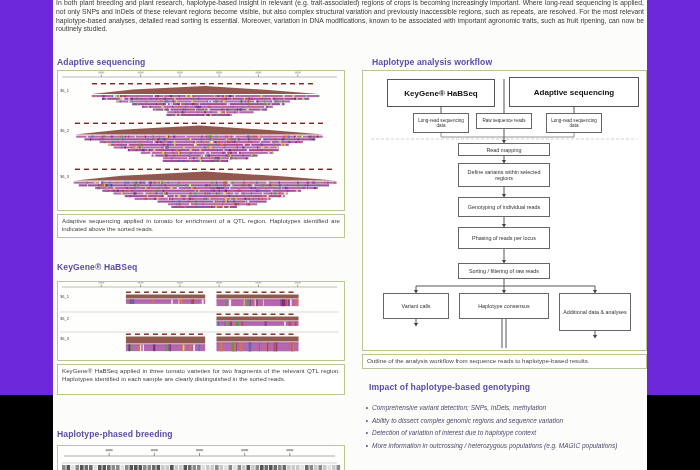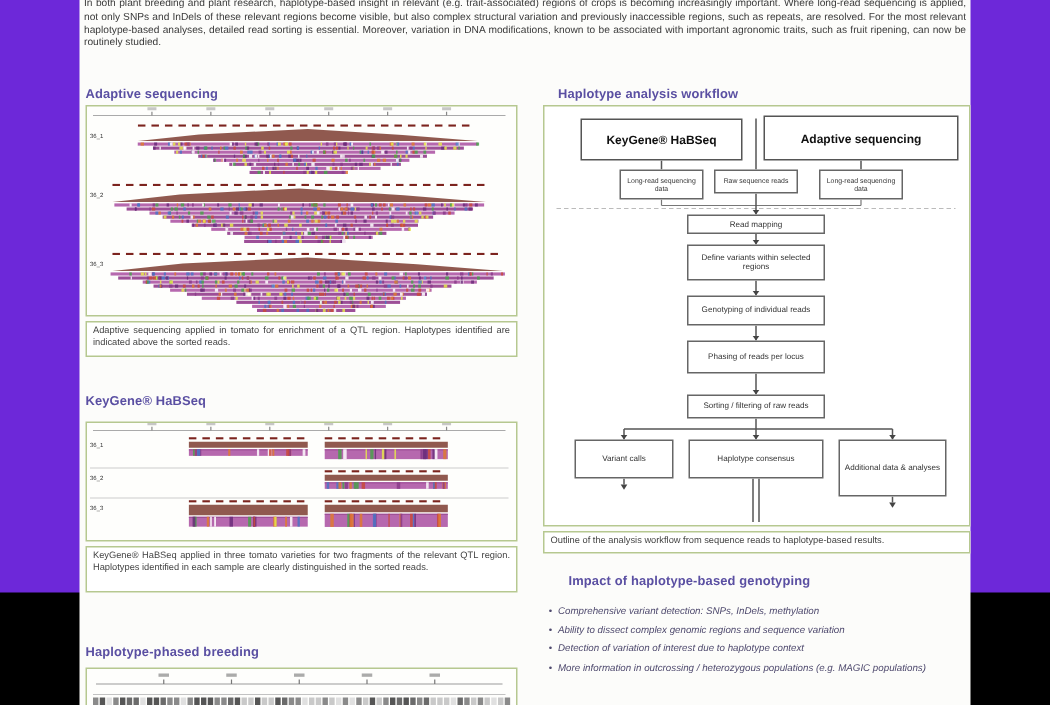--- a/index.html
+++ b/index.html
@@ -1325,21 +1325,21 @@
         <div class="nodebox step" style="left:95px;top:126px;width:92px;height:20px;">Genotyping of individual reads</div>
         <div class="nodebox step" style="left:95px;top:156px;width:92px;height:22px;">Phasing of reads per locus</div>
         <div class="nodebox step" style="left:95px;top:192px;width:92px;height:16px;">Sorting / filtering of raw reads</div>
         <div class="nodebox out" style="left:20px;top:222px;width:66px;height:26px;">Variant calls</div>
         <div class="nodebox out" style="left:96px;top:222px;width:90px;height:26px;">Haplotype consensus</div>
         <div class="nodebox out" style="left:196px;top:222px;width:72px;height:38px;">Additional data &amp; analyses</div>
       </div>
     </div>
     <div class="caption" style="left:309px;top:354px;width:285px;height:15px;">Outline of the analysis workflow from sequence reads to haplotype-based results.</div>
 
-    <div class="sec-title" style="left:326px;top:382px;">Impact of haplotype-based genotyping</div>
+    <div class="sec-title" style="left:316px;top:382px;">Impact of haplotype-based genotyping</div>
     <div class="bullets" id="bullets" style="left:309px;top:404px;width:285px;">
         <div class="bullet">
           <span class="dot">•</span>
           <span class="txt">Comprehensive variant detection: SNPs, InDels, methylation</span>
         </div>
         <div class="bullet">
           <span class="dot">•</span>
           <span class="txt">Ability to dissect complex genomic regions and sequence variation</span>
         </div>
         <div class="bullet">

